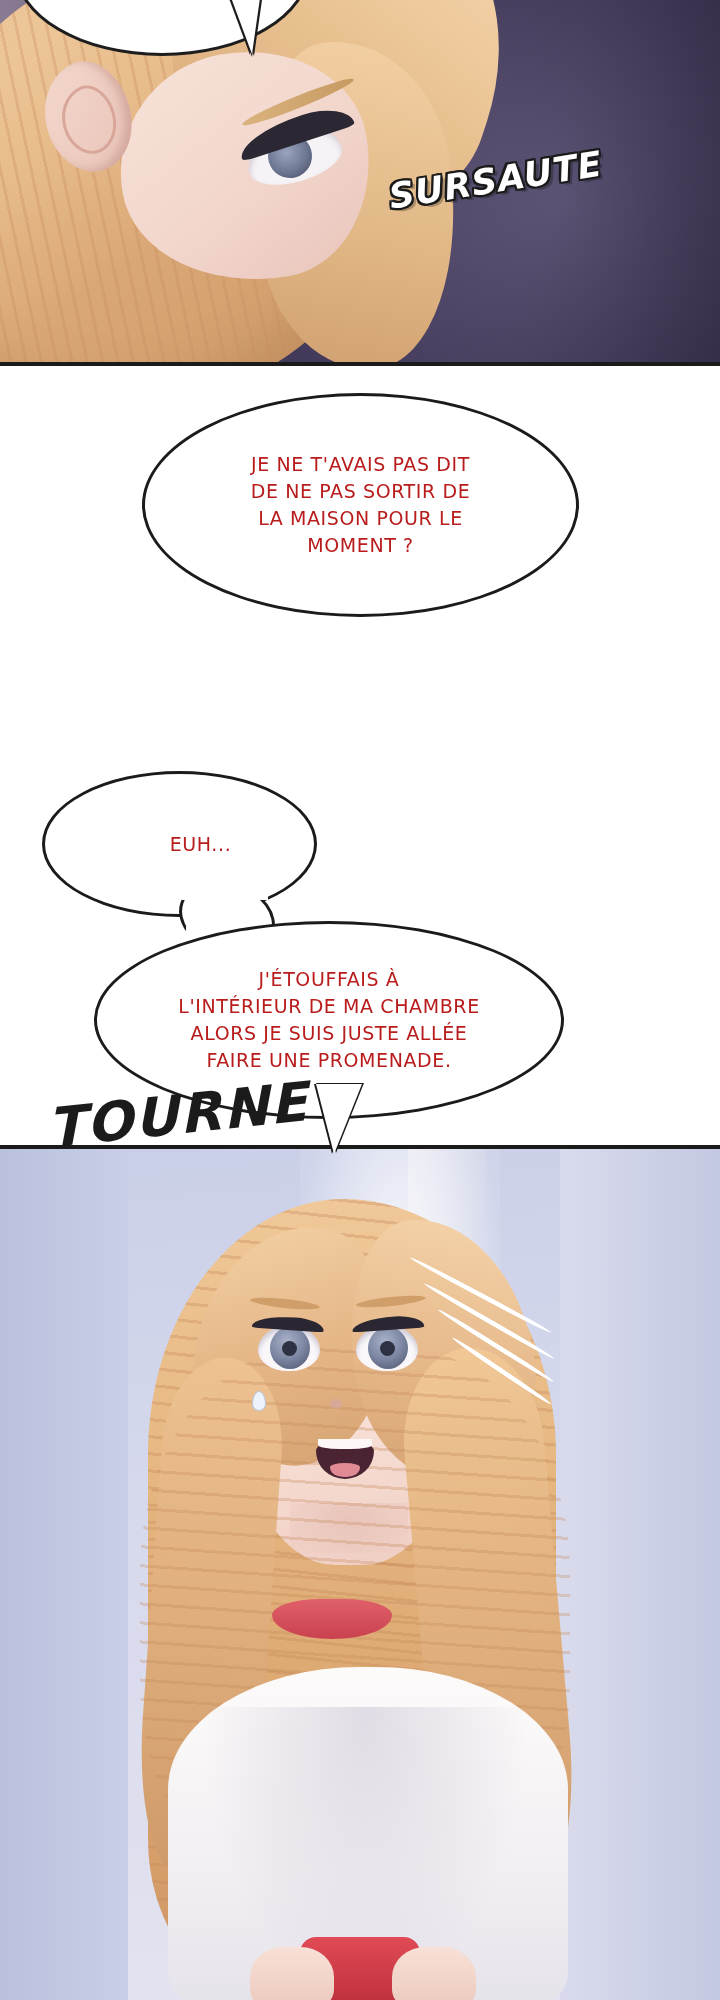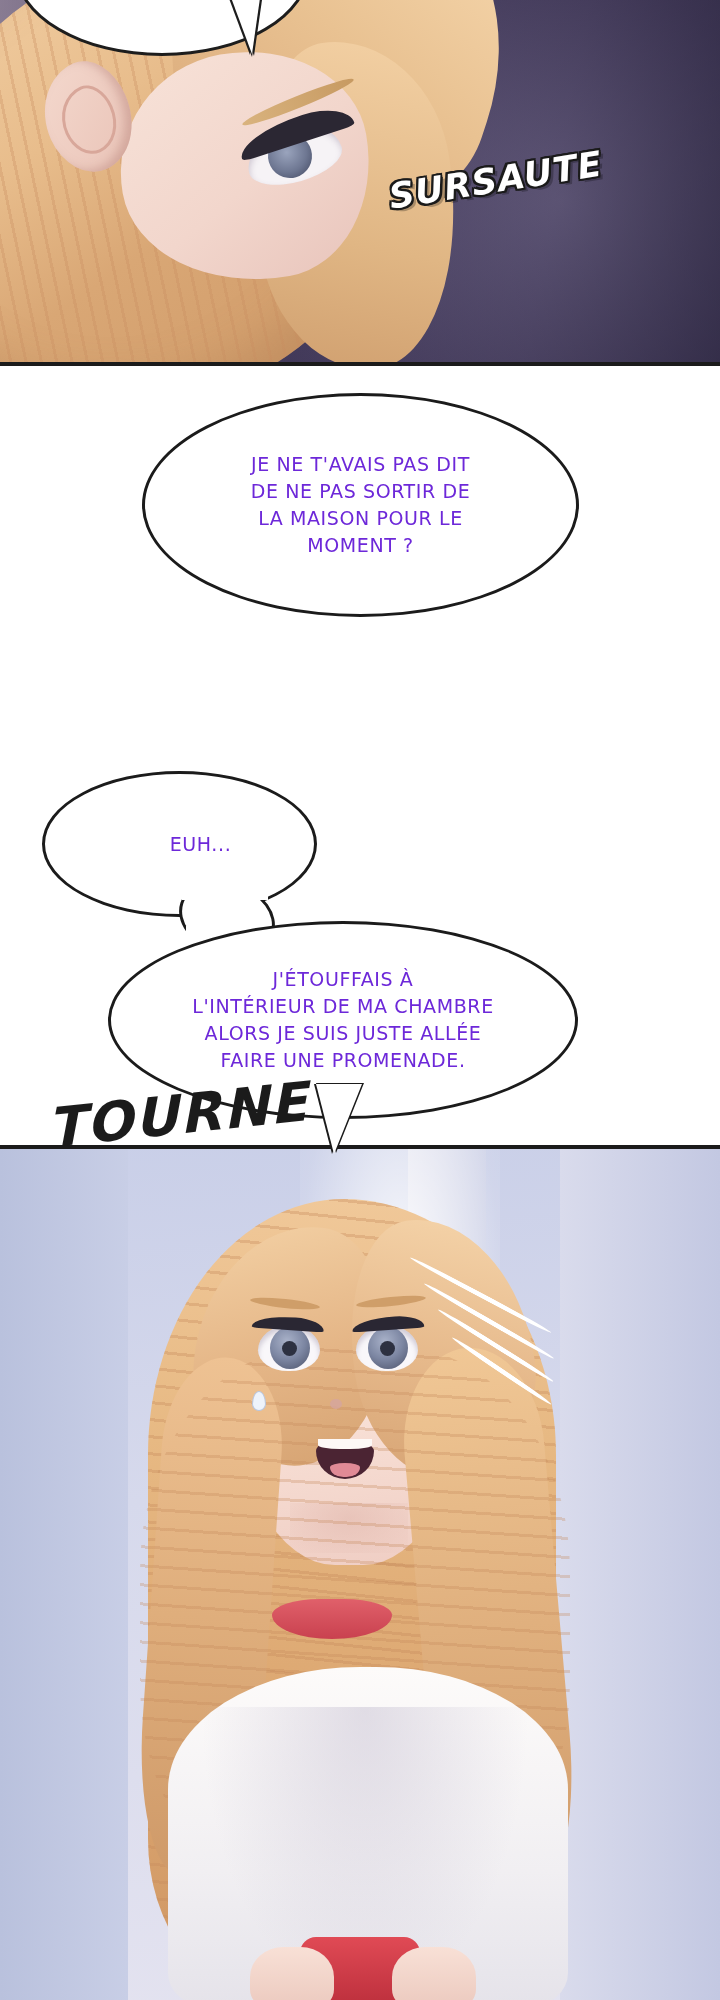--- a/index.html
+++ b/index.html
@@ -221,21 +221,21 @@
     border-radius: 50% / 50%;
     box-sizing: border-box;
     display: flex;
     align-items: center;
     justify-content: center;
   }
   .balloon .txt {
     font-family: "DejaVu Sans", sans-serif;
     font-size: 19px;
     line-height: 1.42;
-    color: #6d28d9;
+    color: #b91c1c;
     text-align: center;
     letter-spacing: 0.6px;
     white-space: pre-line;
     padding: 0 40px;
   }
   
   #balloon-1 {
     left: 142px;
     top: 27px;
     width: 437px;
@@ -276,21 +276,21 @@
   #bridge-mask-b {
     position: absolute;
     left: 186px;
     top: 560px;
     width: 80px;
     height: 26px;
     background: #ffffff;
   }
   
   #balloon-3 {
-    left: 108px;
+    left: 94px;
     top: 555px;
     width: 470px;
     height: 198px;
   }
   
   #balloon-3-tail {
     position: absolute;
     left: 316px;
     top: 718px;
     width: 0;

